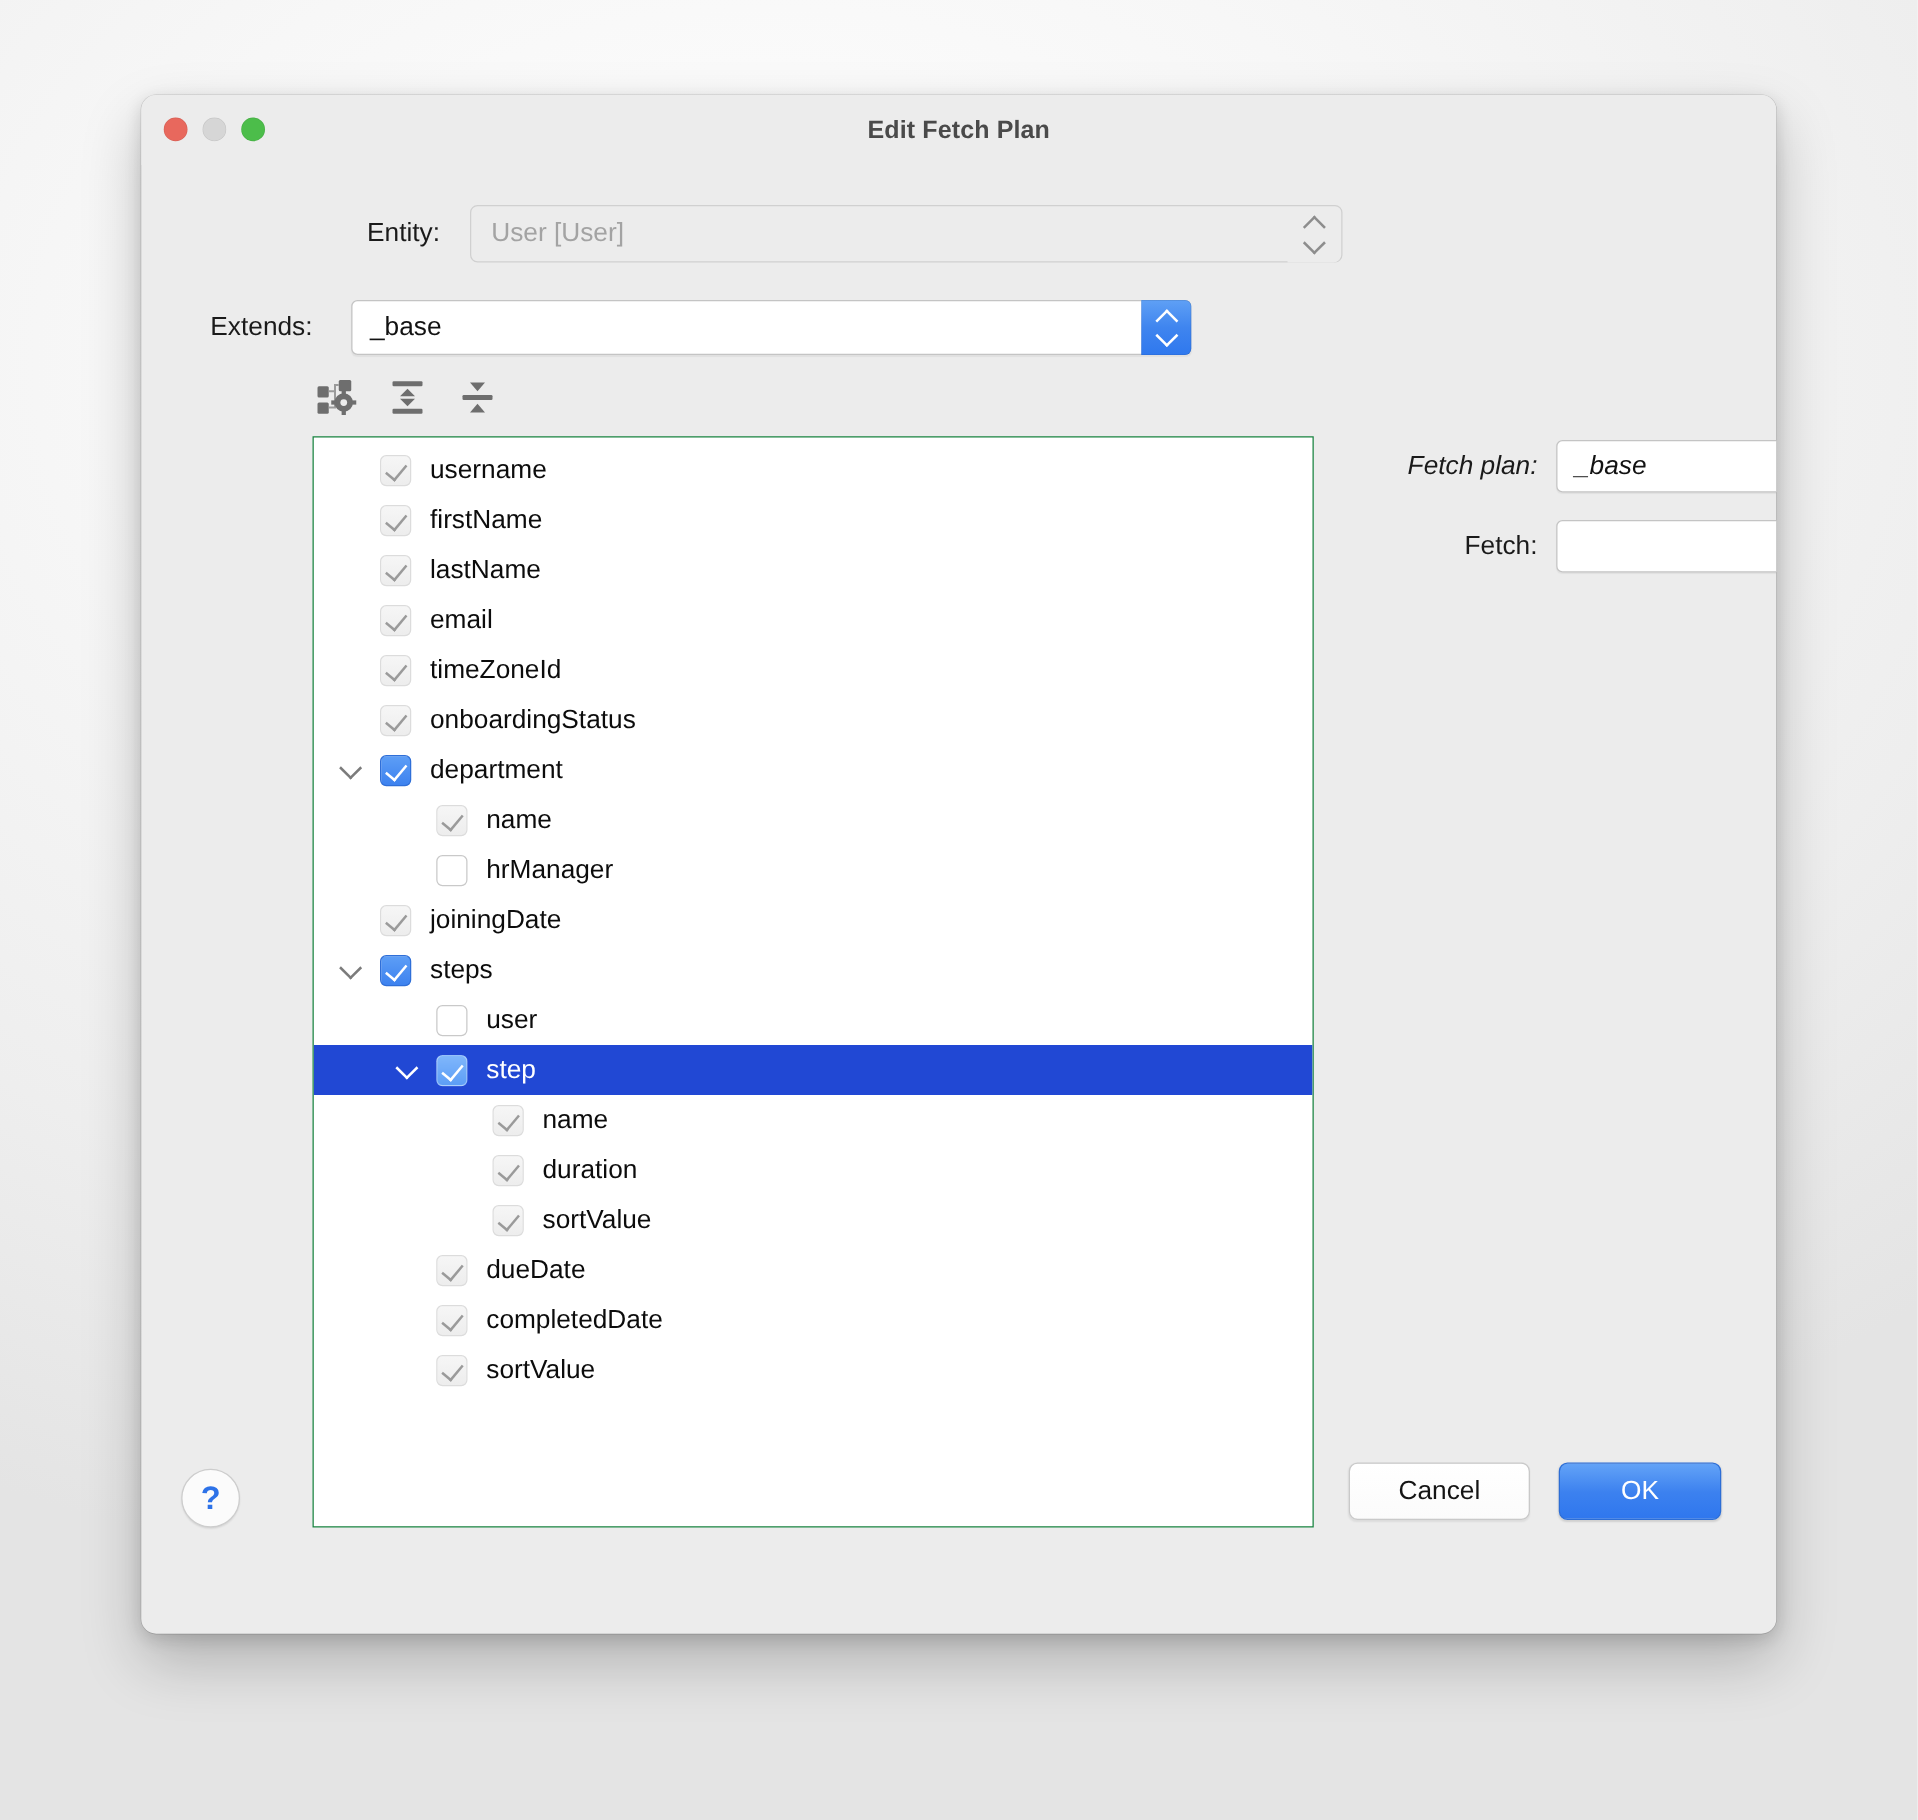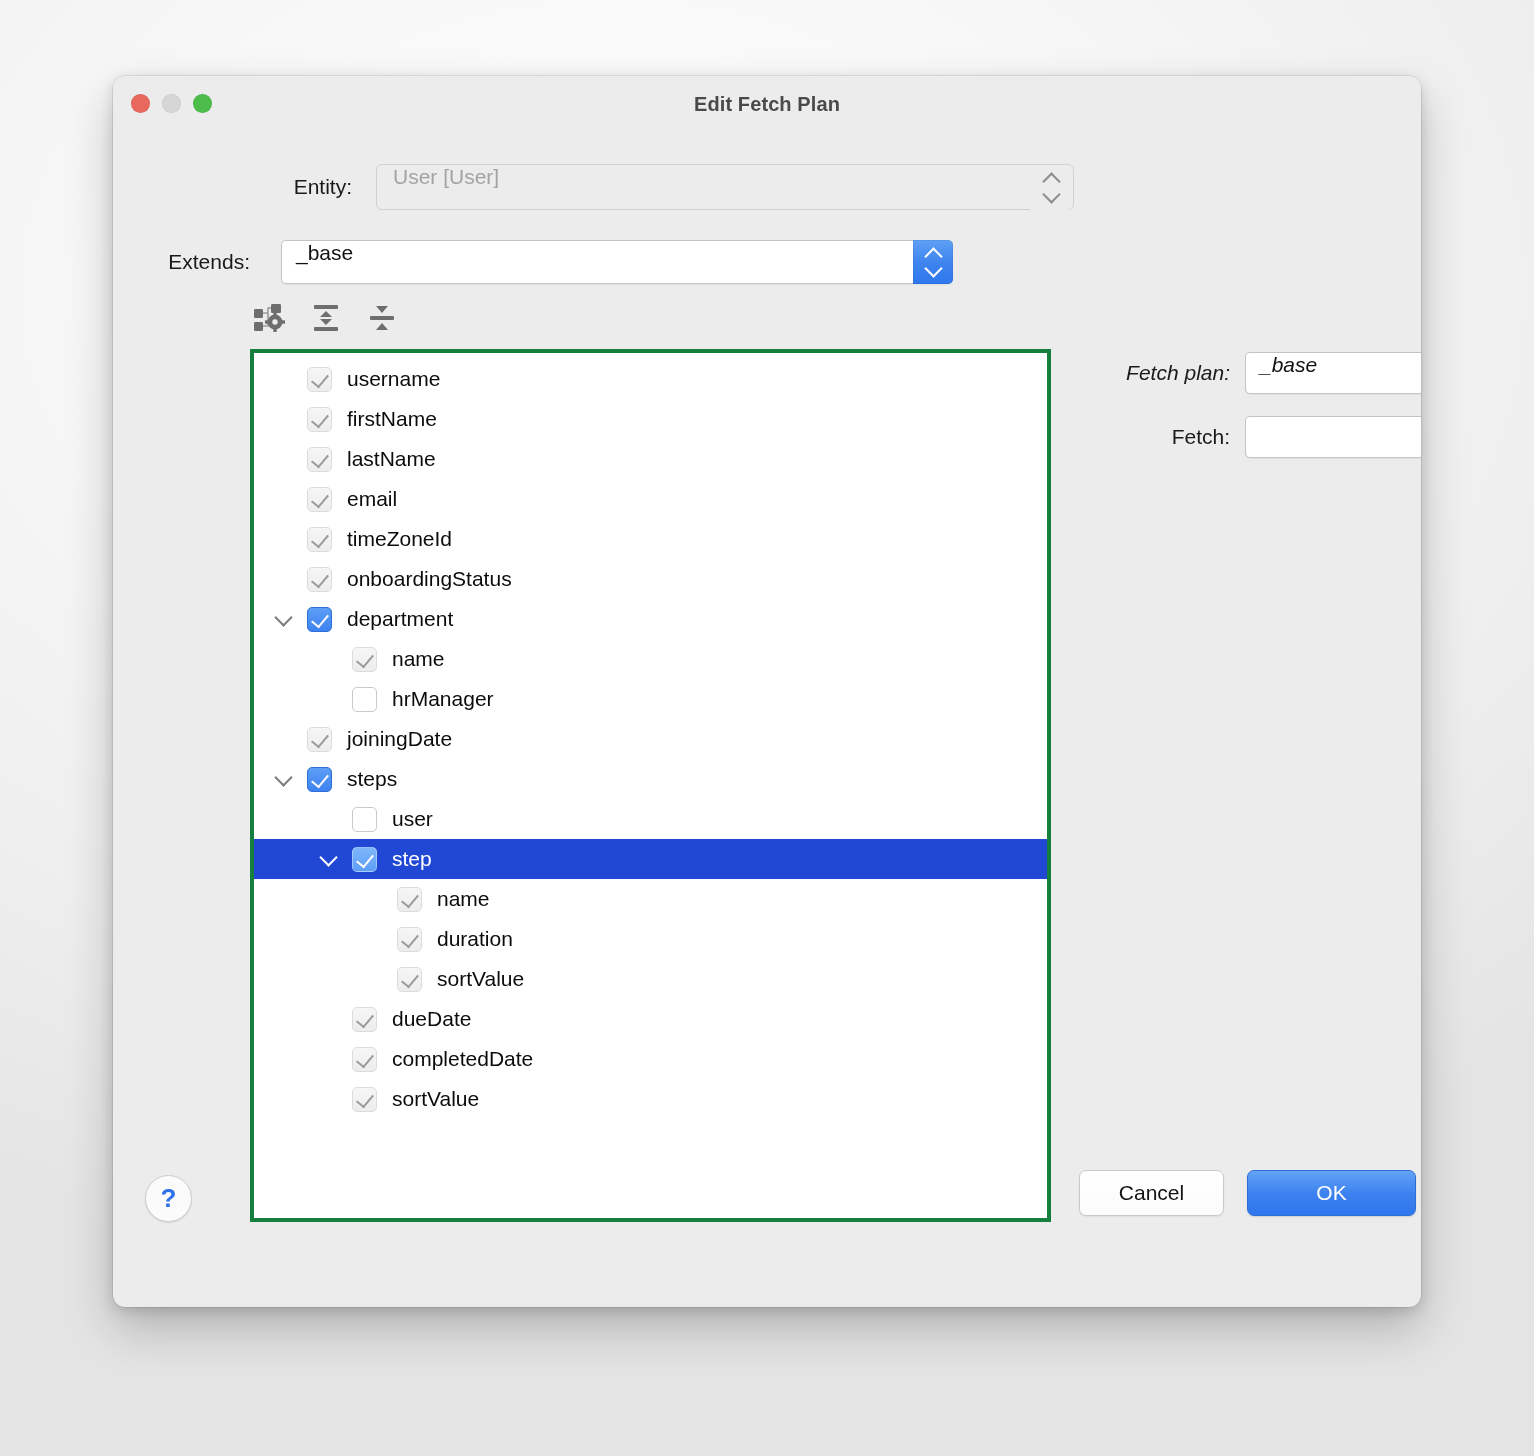--- a/index.html
+++ b/index.html
@@ -95,21 +95,21 @@
   #row-entity .form-label { width: 207px; }
 
   #row-extends { left: 0px; top: 164px; width: 100%; }
   #row-extends .form-label { width: 137px; }
 
   
   .combo {
     position: relative;
     box-sizing: border-box;
     display: flex;
-    align-items: flex-start;
+    align-items: center;
     border-radius: 6px;
   }
   .combo.disabled {
     height: 46px;
     background: #ececec;
     border: 1px solid #d0d0d0;
     margin-left: 24px;
   }
   .combo.disabled .combo-text {
     padding-left: 16px;
@@ -191,21 +191,21 @@
   }
 
   
   #tree-panel {
     position: absolute;
     left: 137px;
     top: 273px;
     width: 801px;
     height: 873px;
     background: #ffffff;
-    border: 4px solid #15803d;
+    border: 1px solid #15803d;
     box-sizing: border-box;
     overflow: hidden;
   }
   #tree-scroll {
     position: absolute;
     left: 0; top: 0;
     width: 100%;
     height: 100%;
     padding-top: 6px;
     box-sizing: border-box;
@@ -349,21 +349,21 @@
   #cancel-btn {
     left: 966px;
     width: 145px;
     background: linear-gradient(180deg,#ffffff 0%, #fbfbfb 100%);
     border: 1px solid #c9c9c9;
     color: #141414;
     box-shadow: 0 1px 1.5px rgba(0,0,0,0.07);
   }
   #ok-btn {
     left: 1134px;
-    width: 169px;
+    width: 130px;
     background: linear-gradient(180deg,#63a3f7 0%, #3c81ef 52%, #2f77ee 100%);
     border: 1px solid #2d6ed6;
     color: #ffffff;
     box-shadow: 0 1px 1.5px rgba(0,0,0,0.12);
   }
 </style>
 </head>
 <body>
 
 <div id="desktop"></div>

